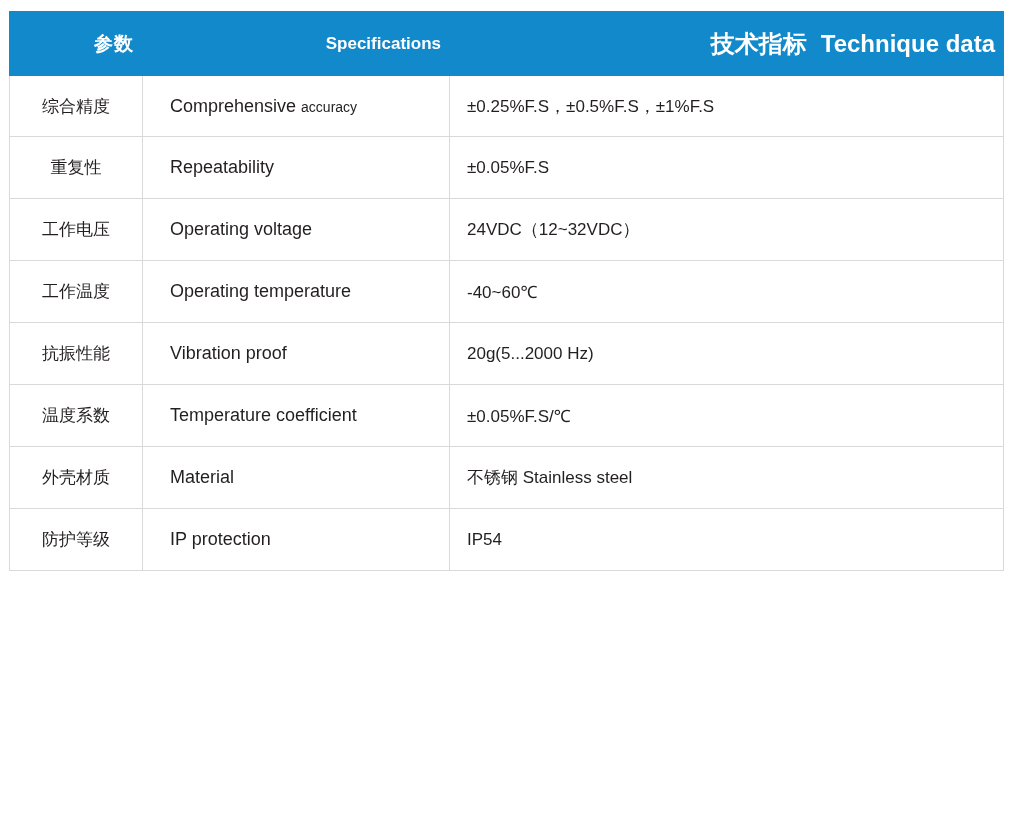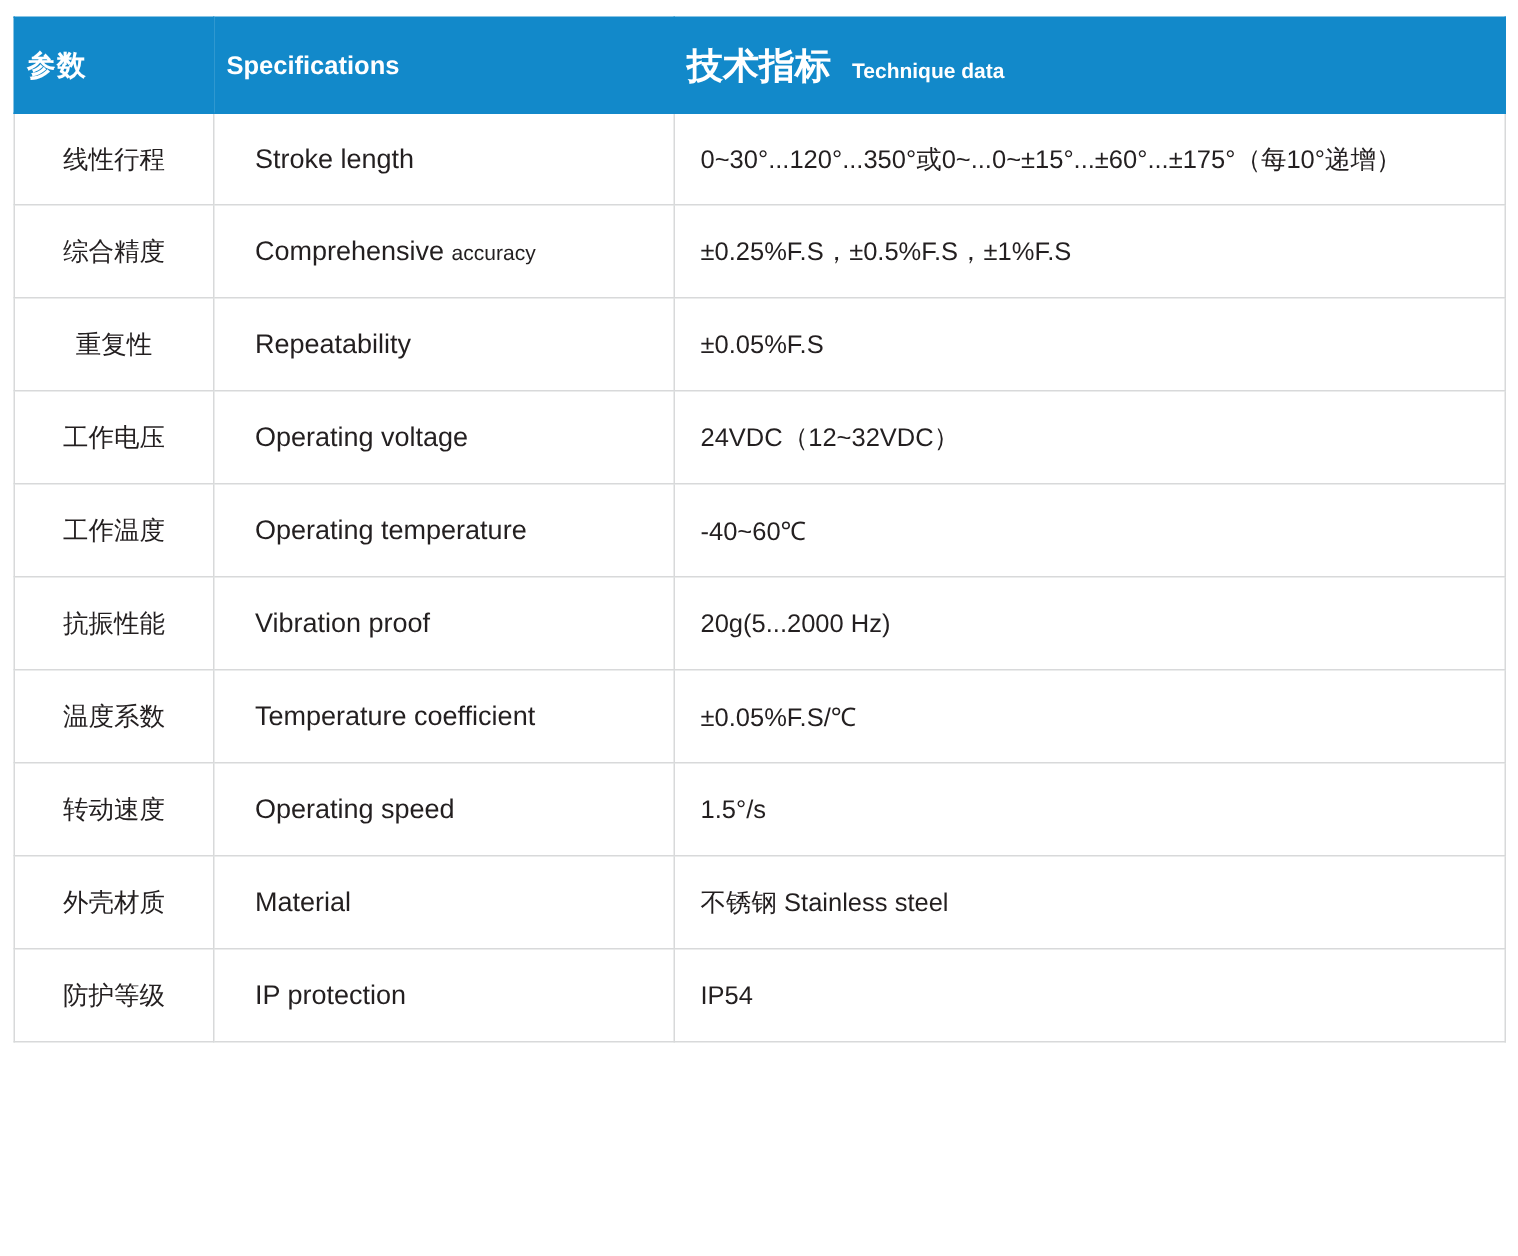--- a/index.html
+++ b/index.html
@@ -30,28 +30,28 @@
   table.spec col.c3 { width: 554px; }
 
   thead th {
     background: #1289ca;
     color: #ffffff;
     height: 63px;
     padding: 0 8px;
     border: 1px solid #1289ca;
     font-weight: bold;
     font-size: 19px;
-    text-align: left;
+    text-align: right;
     vertical-align: middle;
   }
   thead th.h1 { font-size: 19px; letter-spacing: 1px; }
   thead th.h2 { font-size: 17px; }
   thead th.h3 { font-size: 19px; }
   thead th.h3 .cn { font-size: 24px; }
-  thead th.h3 .en { font-size: 14px; padding-left: 14px; }
+  thead th.h3 .en { font-size: 24px; padding-left: 14px; }
 
   tbody td {
     border: 1px solid #d8d9da;
     height: 61px;
     font-size: 17px;
     color: #231f20;
     vertical-align: middle;
     padding: 0 6px;
   }
   tbody td.cn {
@@ -89,25 +89,20 @@
       <tr>
         <th class="h1">参数</th>
         <th class="h2">Specifications</th>
         <th class="h3">
           <span class="cn">技术指标</span><span class="en">Technique data</span>
         </th>
       </tr>
     </thead>
     <tbody>
       <tr>
-        <td class="cn">线性行程</td>
-        <td class="en">Stroke length</td>
-        <td class="val">0~30°...120°...350°或0~...0~±15°...±60°...±175°（每10°递增）</td>
-      </tr>
-      <tr>
         <td class="cn">综合精度</td>
         <td class="en"><span>Comprehensive</span> <span class="sub">accuracy</span></td>
         <td class="val">±0.25%F.S，±0.5%F.S，±1%F.S</td>
       </tr>
       <tr>
         <td class="cn">重复性</td>
         <td class="en">Repeatability</td>
         <td class="val">±0.05%F.S</td>
       </tr>
       <tr>
@@ -124,25 +119,20 @@
         <td class="cn">抗振性能</td>
         <td class="en">Vibration  proof</td>
         <td class="val">20g(5...2000 Hz)</td>
       </tr>
       <tr>
         <td class="cn">温度系数</td>
         <td class="en">Temperature coefficient</td>
         <td class="val">±0.05%F.S/℃</td>
       </tr>
       <tr>
-        <td class="cn">转动速度</td>
-        <td class="en">Operating speed</td>
-        <td class="val">1.5°/s</td>
-      </tr>
-      <tr>
         <td class="cn">外壳材质</td>
         <td class="en">Material</td>
         <td class="val">不锈钢  Stainless steel</td>
       </tr>
       <tr>
         <td class="cn">防护等级</td>
         <td class="en">IP  protection</td>
         <td class="val">IP54</td>
       </tr>
     </tbody>

